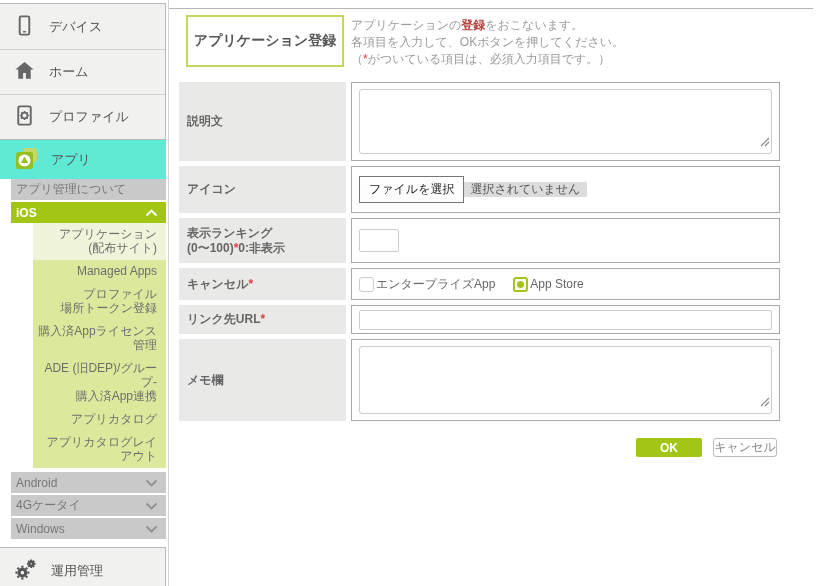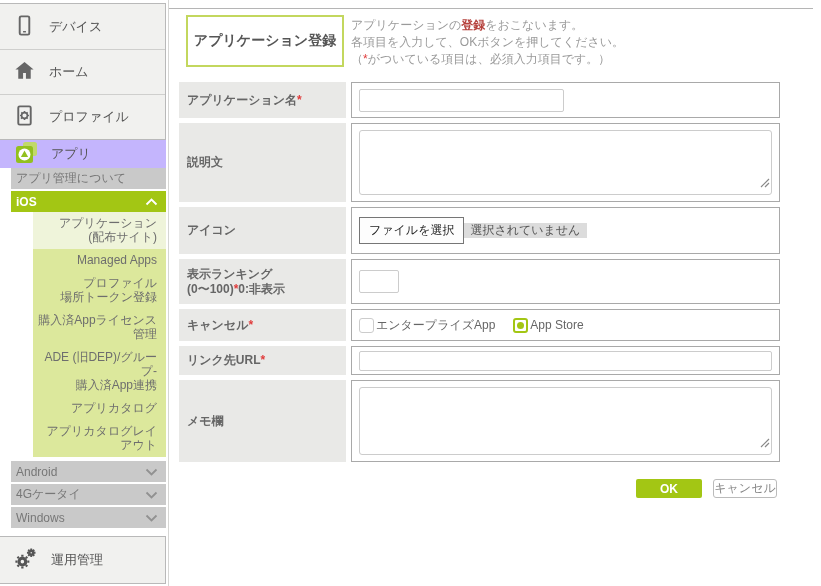--- a/index.html
+++ b/index.html
@@ -8,22 +8,22 @@
     font-family:"Liberation Sans","DejaVu Sans",sans-serif;
     background:#fff; overflow:hidden; position:relative; display:flex;
     color:#555;
   }
   
   .sidebar { width:166px; flex:none; padding-top:3px; }
   .nav-box { border:1px solid #b9b9b9; border-left:none; background:#f1f1ef; }
   .nav-item { height:45px; display:flex; align-items:center; padding-left:13px; gap:13px;
               font-size:13px; color:#555; border-top:1px solid #cfcfcd; cursor:pointer; }
   .nav-item:first-child { border-top:none; }
-  .apps-row { height:28px; display:flex; align-items:center; padding-left:13px; gap:11px;
-              font-size:13px; color:#555; background:#c4b5fd; cursor:pointer; }
+  .apps-row { height:39px; display:flex; align-items:center; padding-left:13px; gap:11px;
+              font-size:13px; color:#555; background:#5eead4; cursor:pointer; }
   .bar { height:21px; margin:0 0 2px 11px; background:#c9c9c9; color:#777; font-size:12px;
          display:flex; align-items:center; justify-content:space-between;
          padding:0 8px 0 5px; cursor:pointer; }
   .bar.ios-bar { background:#a3c614; color:#fff; font-weight:bold; margin-bottom:0; }
   .submenu { margin-left:33px; background:#dce89c; margin-bottom:4px; }
   .submenu-item { text-align:right; padding:4px 9px 5px 4px; font-size:12px; color:#6e6e6e;
                   line-height:14px; white-space:pre-line; cursor:pointer; }
   .submenu-item.selected { background:#eff4da; }
   .bottom-box { margin-top:8px; }
   .bottom-box .nav-item { height:46px; }
@@ -197,28 +197,20 @@
     <div class="title-box">アプリケーション登録</div>
     <div class="desc">
       <div><span>アプリケーションの</span><span class="em-red">登録</span><span>をおこないます。</span></div>
       <div>各項目を入力して、OKボタンを押してください。</div>
       <div><span>（</span><span class="red">*</span><span>がついている項目は、必須入力項目です。）</span></div>
     </div>
   </div>
 
   <div class="form">
 
-    <div class="row h36">
-      <div class="row-label">
-        <div><span>アプリケーション名</span><span class="red">*</span></div>
-      </div>
-      <div class="row-box">
-        <input class="txt w205" type="text" value="" style="">
-      </div>
-    </div>
 
     <div class="row h79">
       <div class="row-label">
         <div>説明文</div>
       </div>
       <div class="row-box">
         <textarea class="ta" style=""></textarea>
         <span class="grip">
           <svg width="11" height="11">
               <path d="M2 10L10 2M6 10l4-4" stroke="#888" stroke-width="1.2" fill="none"></path>

